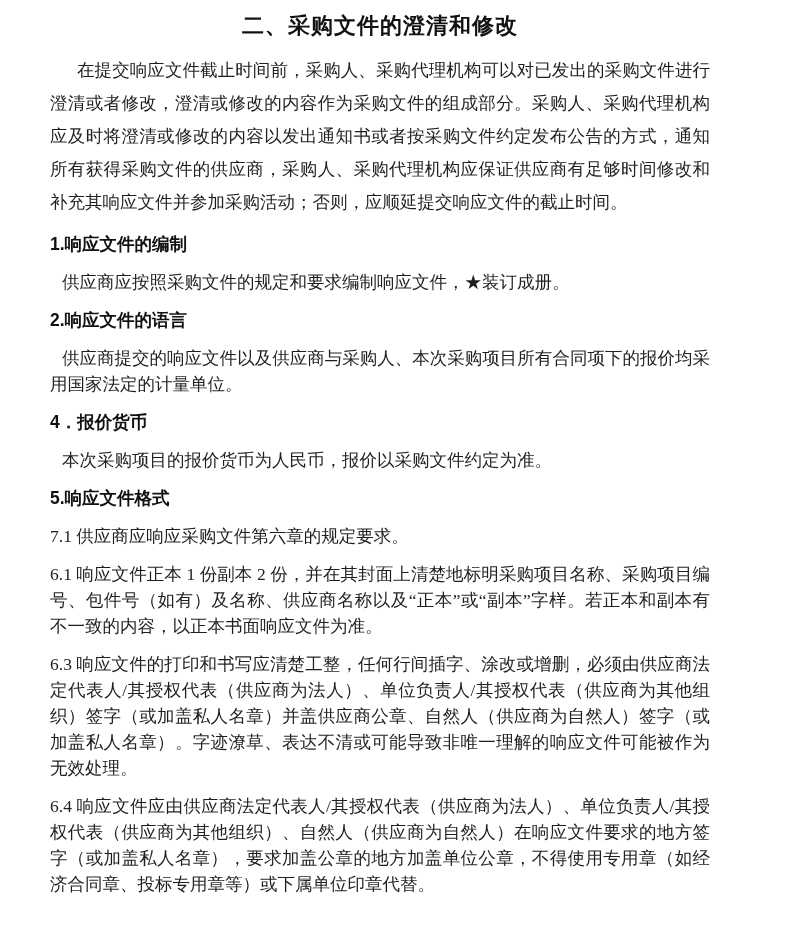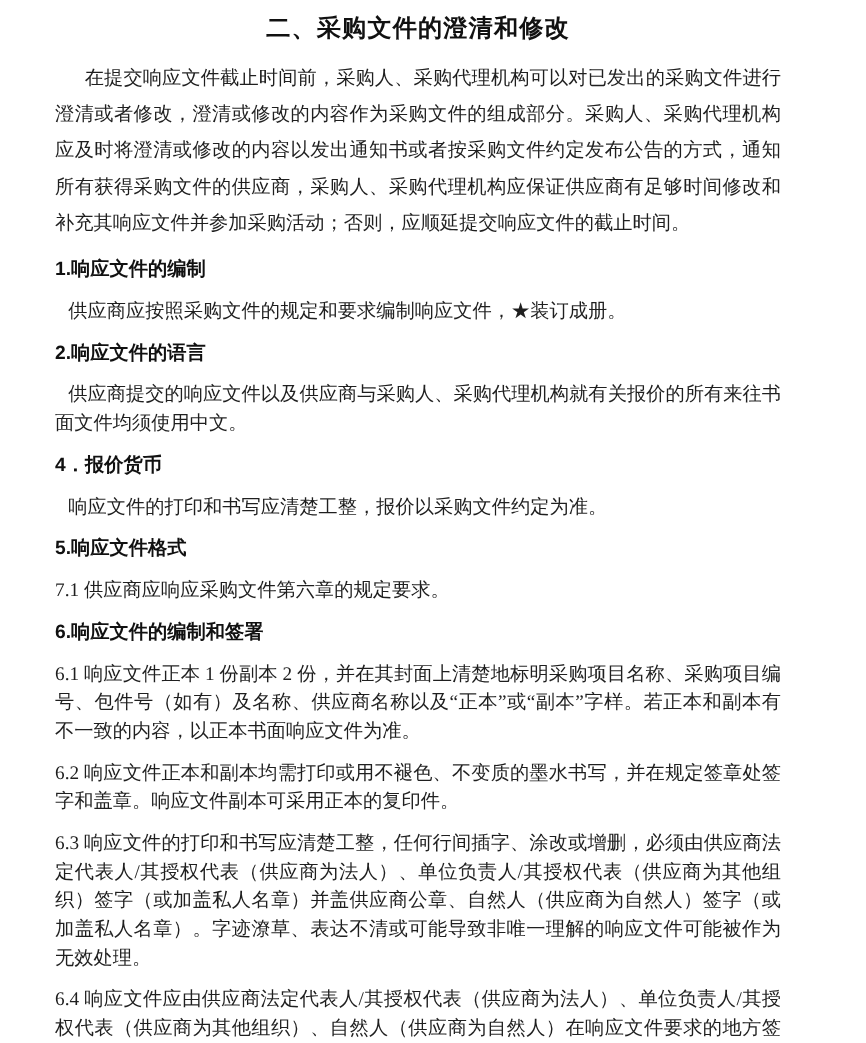--- a/index.html
+++ b/index.html
@@ -72,29 +72,27 @@
 
   <p class="para first-para">在提交响应文件截止时间前，采购人、采购代理机构可以对已发出的采购文件进行澄清或者修改，澄清或修改的内容作为采购文件的组成部分。采购人、采购代理机构应及时将澄清或修改的内容以发出通知书或者按采购文件约定发布公告的方式，通知所有获得采购文件的供应商，采购人、采购代理机构应保证供应商有足够时间修改和补充其响应文件并参加采购活动；否则，应顺延提交响应文件的截止时间。</p>
 
 
   <div class="sec3">
 
     <h2 class="item-heading">1.响应文件的编制</h2>
     <p class="para body-indent">供应商应按照采购文件的规定和要求编制响应文件，★装订成册。</p>
 
     <h2 class="item-heading">2.响应文件的语言</h2>
-    <p class="para body-indent">供应商提交的响应文件以及供应商与采购人、采购代理机构就有关报价的所有来往书面文件均须使用中文。</p>
+    <p class="para body-indent">供应商提交的响应文件以及供应商与采购人、本次采购项目所有合同项下的报价均采用国家法定的计量单位。</p>
 
 
     <h2 class="item-heading">4．报价货币</h2>
-    <p class="para body-indent">响应文件的打印和书写应清楚工整，报价以采购文件约定为准。</p>
+    <p class="para body-indent">本次采购项目的报价货币为人民币，报价以采购文件约定为准。</p>
 
     <h2 class="item-heading">5.响应文件格式</h2>
     <p class="para clause">7.1 供应商应响应采购文件第六章的规定要求。</p>
 
-    <h2 class="item-heading">6.响应文件的编制和签署</h2>
     <p class="para clause">6.1 响应文件正本 1 份副本 2 份，并在其封面上清楚地标明采购项目名称、采购项目编号、包件号（如有）及名称、供应商名称以及“正本”或“副本”字样。若正本和副本有不一致的内容，以正本书面响应文件为准。</p>
-    <p class="para clause">6.2 响应文件正本和副本均需打印或用不褪色、不变质的墨水书写，并在规定签章处签字和盖章。响应文件副本可采用正本的复印件。</p>
     <p class="para clause">6.3 响应文件的打印和书写应清楚工整，任何行间插字、涂改或增删，必须由供应商法定代表人/其授权代表（供应商为法人）、单位负责人/其授权代表（供应商为其他组织）签字（或加盖私人名章）并盖供应商公章、自然人（供应商为自然人）签字（或加盖私人名章）。字迹潦草、表达不清或可能导致非唯一理解的响应文件可能被作为无效处理。</p>
     <p class="para clause">6.4 响应文件应由供应商法定代表人/其授权代表（供应商为法人）、单位负责人/其授权代表（供应商为其他组织）、自然人（供应商为自然人）在响应文件要求的地方签字（或加盖私人名章），要求加盖公章的地方加盖单位公章，不得使用专用章（如经济合同章、投标专用章等）或下属单位印章代替。</p>
 
   </div>
 </div>
 
 </body></html>

